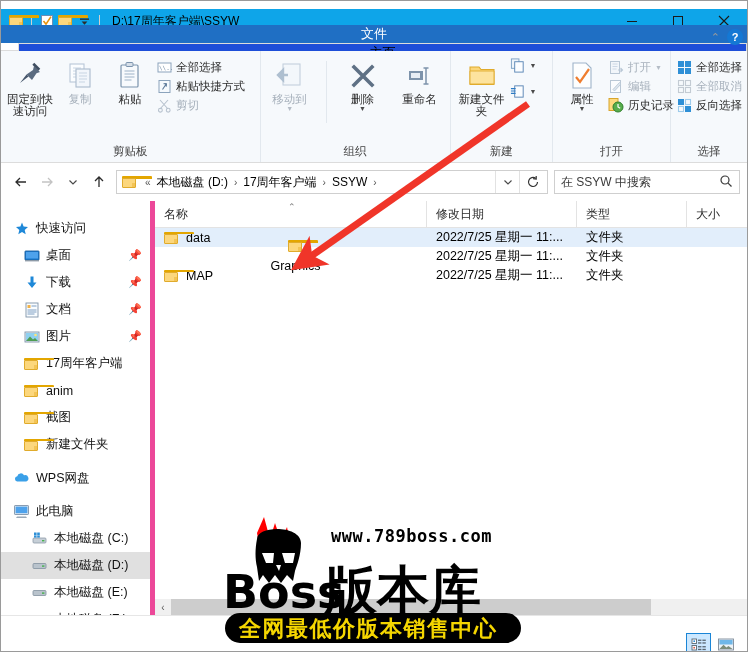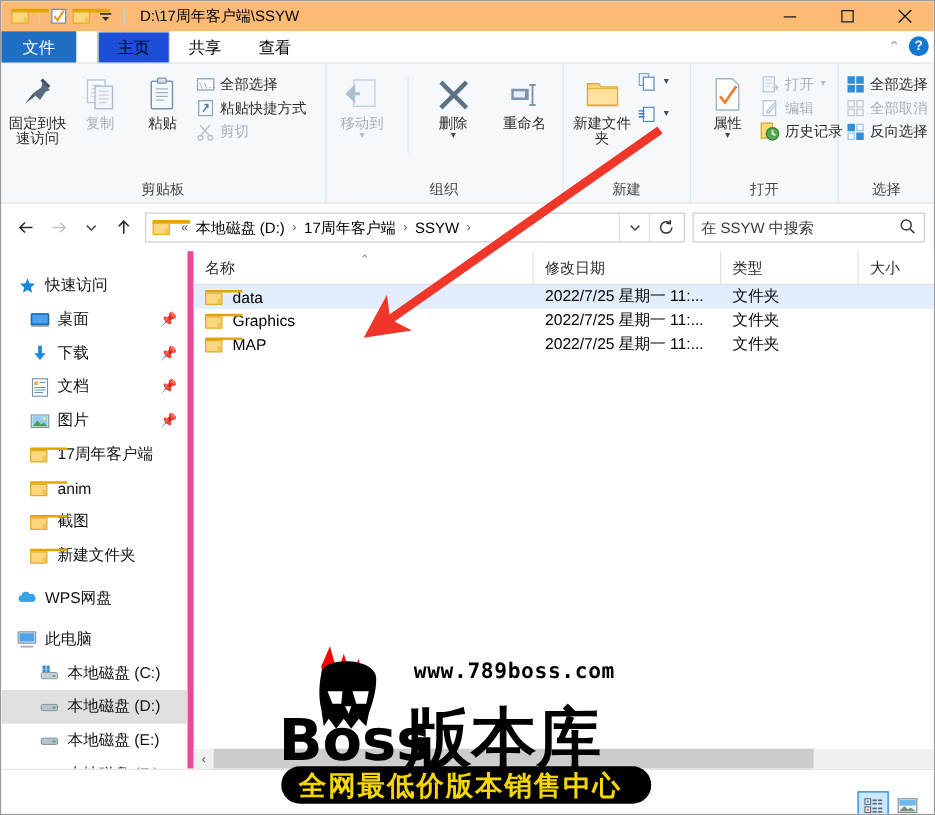--- a/index.html
+++ b/index.html
@@ -15,22 +15,22 @@
   #app {
     position: relative;
     width: 748px; height: 652px;
     background: #fff;
     border: 1px solid #9a9a9a;
     overflow: hidden;
   }
 
   
   .titlebar {
-    position: absolute; left: 0; top: 0; width: 746px; height: 24px;
-    background: #fdba74;
+    position: absolute; left: 0; top: 8px; width: 746px; height: 24px;
+    background: #0ea5e9;
     display: flex; align-items: center;
   }
   .qat { display: flex; align-items: center; padding-left: 7px; gap: 2px; }
   .qat-icon { width: 17px; height: 17px; display: inline-flex; align-items: center; justify-content: center; }
   .qat-sep { width: 1px; height: 13px; background: #cfcfcf; margin: 0 4px; }
   .title-text {
     margin-left: 8px; font-size: 12px; color: #000; white-space: nowrap;
     font-family: "Liberation Sans","DejaVu Sans",sans-serif;
   }
   .win-controls {
@@ -55,21 +55,21 @@
   }
   .folder .body:after {
     content: ""; position: absolute; right: 0; bottom: 0; width: 3px; height: 4px;
     background: #f3c456;
   }
 
   
   .tabbar {
     position: absolute; left: 0; top: 24px; width: 746px; height: 26px;
     background: #fff; border-bottom: 1px solid #dcdcdc;
-    display: flex; align-items: stretch;
+    display: flex; align-items: stretch; flex-direction: column;
   }
   .tab {
     padding: 0 15px; display: flex; align-items: center; justify-content: center;
     font-size: 13px; color: #000; cursor: default;
     font-family: "Liberation Sans","DejaVu Sans",sans-serif;
   }
   .tab.file {
     background: #1f6fc4; color: #fff; padding: 0 17px;
   }
   .tab.active {
@@ -753,21 +753,21 @@
               <span class="body"></span>
             </span>
           <span>data</span>
         </div>
         <div class="fcell" style="width:150px;">2022/7/25 星期一 11:...</div>
         <div class="fcell" style="width:110px;">文件夹</div>
         <div class="fcell" style="width:60px;"></div>
       </div>
 
       <div class="frow">
-        <div class="fcell" style="width:272px;">
+        <div class="fcell" style="width:272px;flex-direction:column;">
           <span class="folder">
               <span class="tab"></span>
               <span class="body"></span>
             </span>
           <span>Graphics</span>
         </div>
         <div class="fcell" style="width:150px;">2022/7/25 星期一 11:...</div>
         <div class="fcell" style="width:110px;">文件夹</div>
         <div class="fcell" style="width:60px;"></div>
       </div>

